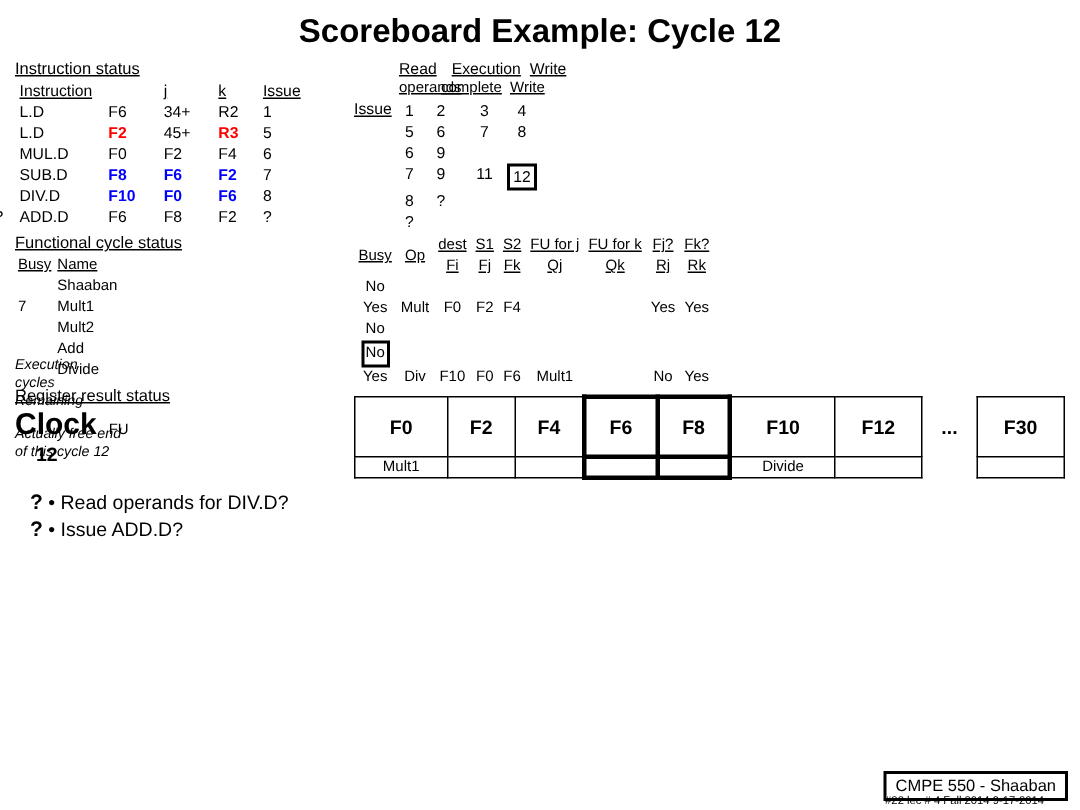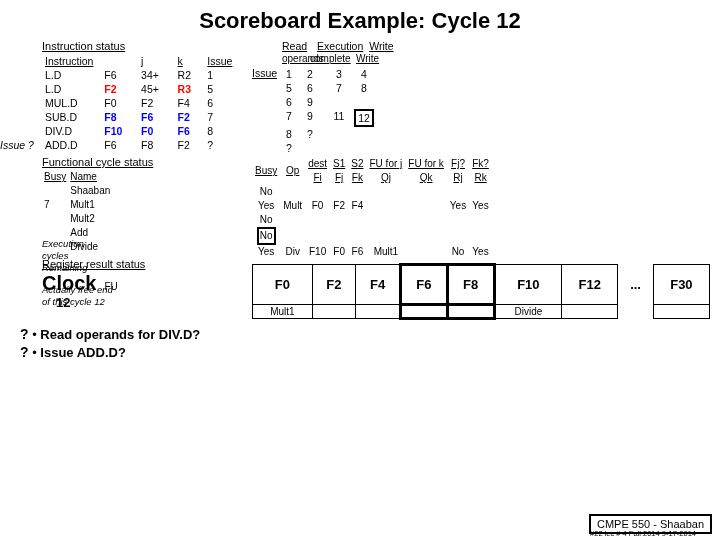--- a/index.html
+++ b/index.html
@@ -18,22 +18,21 @@
       position: relative;
     }
     h1 {
       font-size: 22px;
       font-weight: bold;
       text-align: center;
       margin-bottom: 6px;
     }
     .main-content {
       display: flex;
-      gap: 0px;
-      margin-left: 32px;
+      gap: 16px;
     }
     .left-col {
       width: 210px;
       flex-shrink: 0;
       position: relative;
     }
     .right-col {
       flex: 1;
       position: relative;
     }
@@ -100,21 +99,21 @@
     
     .questions {
       margin-top: 6px;
       padding-left: 10px;
     }
     .questions p {
       font-size: 13px;
       margin-bottom: 2px;
     }
     .q-mark { font-weight: bold; font-size: 14px; }
-    .q-bold { font-weight: bold; }
+    .q-bold { font-weight: normal; }
 
     
     .footer-badge {
       position: absolute;
       bottom: 6px;
       right: 8px;
       border: 2px solid black;
       padding: 2px 6px;
       font-size: 11px;
       background: white;

